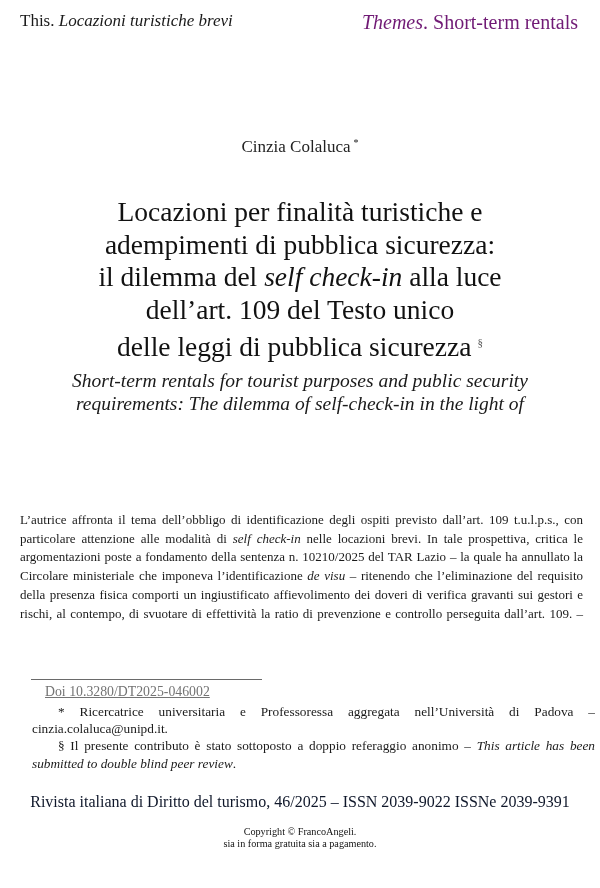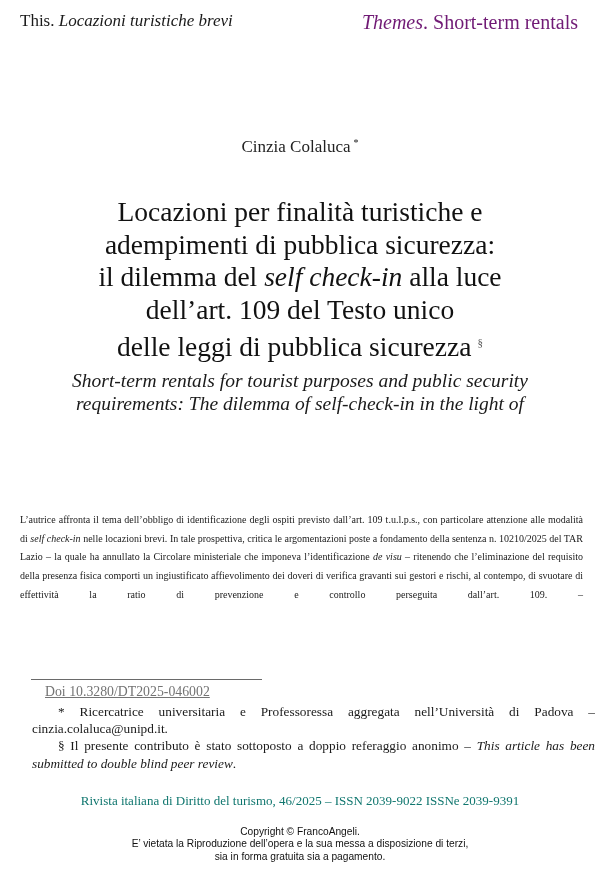--- a/index.html
+++ b/index.html
@@ -7,31 +7,31 @@
          font-family: "Liberation Serif", "DejaVu Serif", serif; color: #1a1a1a; }
   .abs { position: absolute; }
   .running-head-left { left: 20px; top: 11px; font-size: 17px; color: #1a1a1a; white-space: nowrap; }
   .running-head-right { right: 22px; top: 11px; font-size: 20px; color: #701a75; white-space: nowrap; }
   .author { left: 0; width: 600px; top: 137px; text-align: center; font-size: 17px; color: #222; }
   .author sup { font-size: 10px; vertical-align: 6px; margin-left: 3px; }
   .title { left: 40px; width: 520px; top: 196px; text-align: center; font-size: 27.5px; line-height: 32.5px; color: #111; }
   .title i { font-style: italic; }
   .title sup { font-size: 11px; vertical-align: 10px; margin-left: 6px; color: #555; }
   .subtitle { left: 28px; width: 544px; top: 369px; text-align: center; font-size: 19.5px; line-height: 23px; font-style: italic; color: #1a1a1a; }
-  .abstract { left: 20px; width: 563px; top: 511px; font-size: 10px; line-height: 18.7px; text-align: justify; color: #1a1a1a; }
+  .abstract { left: 20px; width: 563px; top: 511px; font-size: 13px; line-height: 18.7px; text-align: justify; color: #1a1a1a; }
   .abstract p { margin: 0; text-align-last: justify; }
   .abstract i { font-style: italic; }
   .rule { left: 31px; top: 679px; width: 231px; height: 1px; background: #6a6a6a; }
   .doi { left: 45px; top: 684px; font-size: 13.8px; color: #737373; text-decoration: underline; white-space: nowrap; text-align: center; }
   .footnotes { left: 32px; width: 563px; top: 703px; font-size: 13.3px; line-height: 17.2px; color: #1a1a1a; text-align: justify; }
   .footnotes p { margin: 0; }
   .fn-indent { text-indent: 26px; }
   .footnotes i { font-style: italic; }
-  .journal { left: 0; width: 600px; top: 793px; text-align: center; font-size: 13px; color: #0f766e; white-space: nowrap; }
-  .copyright { left: 0; width: 600px; top: 826px; text-align: center; font-family: Liberation Sans, sans-serif; font-size: 10.2px; line-height: 12.4px; color: #111; }
+  .journal { left: 0; width: 600px; top: 793px; text-align: center; font-size: 16px; color: #0f172a; white-space: nowrap; }
+  .copyright { left: 0; width: 600px; top: 826px; text-align: center; font-family: Liberation Serif, serif; font-size: 10.2px; line-height: 12.4px; color: #111; }
   .copyright div { white-space: nowrap; }
 </style>
 </head>
 <body>
 
 <div class="abs running-head-left">
   <span>This. </span><i>Locazioni turistiche brevi</i>
 </div>
 <div class="abs running-head-right">
   <i>Themes</i><span>. Short-term rentals</span>
@@ -64,15 +64,14 @@
 
 <div class="abs footnotes">
   <p class="fn-indent"><span>*</span><span> Ricercatrice universitaria e Professoressa aggregata nell’Università di Padova – cinzia.colaluca@unipd.it.</span></p>
   <p class="fn-indent"><span>§</span><span> Il presente contributo è stato sottoposto a doppio referaggio anonimo – </span><i>This article has been submitted to double blind peer review</i><span>.</span></p>
 </div>
 
 <div class="abs journal">Rivista italiana di Diritto del turismo, 46/2025 – ISSN 2039-9022 ISSNe 2039-9391</div>
 
 <div class="abs copyright">
   <div>Copyright © FrancoAngeli.</div>
-  <div>E’ vietata la Riproduzione dell’opera e la sua messa a disposizione di terzi,</div>
   <div>sia in forma gratuita sia a pagamento.</div>
 </div>
 
 </body></html>

